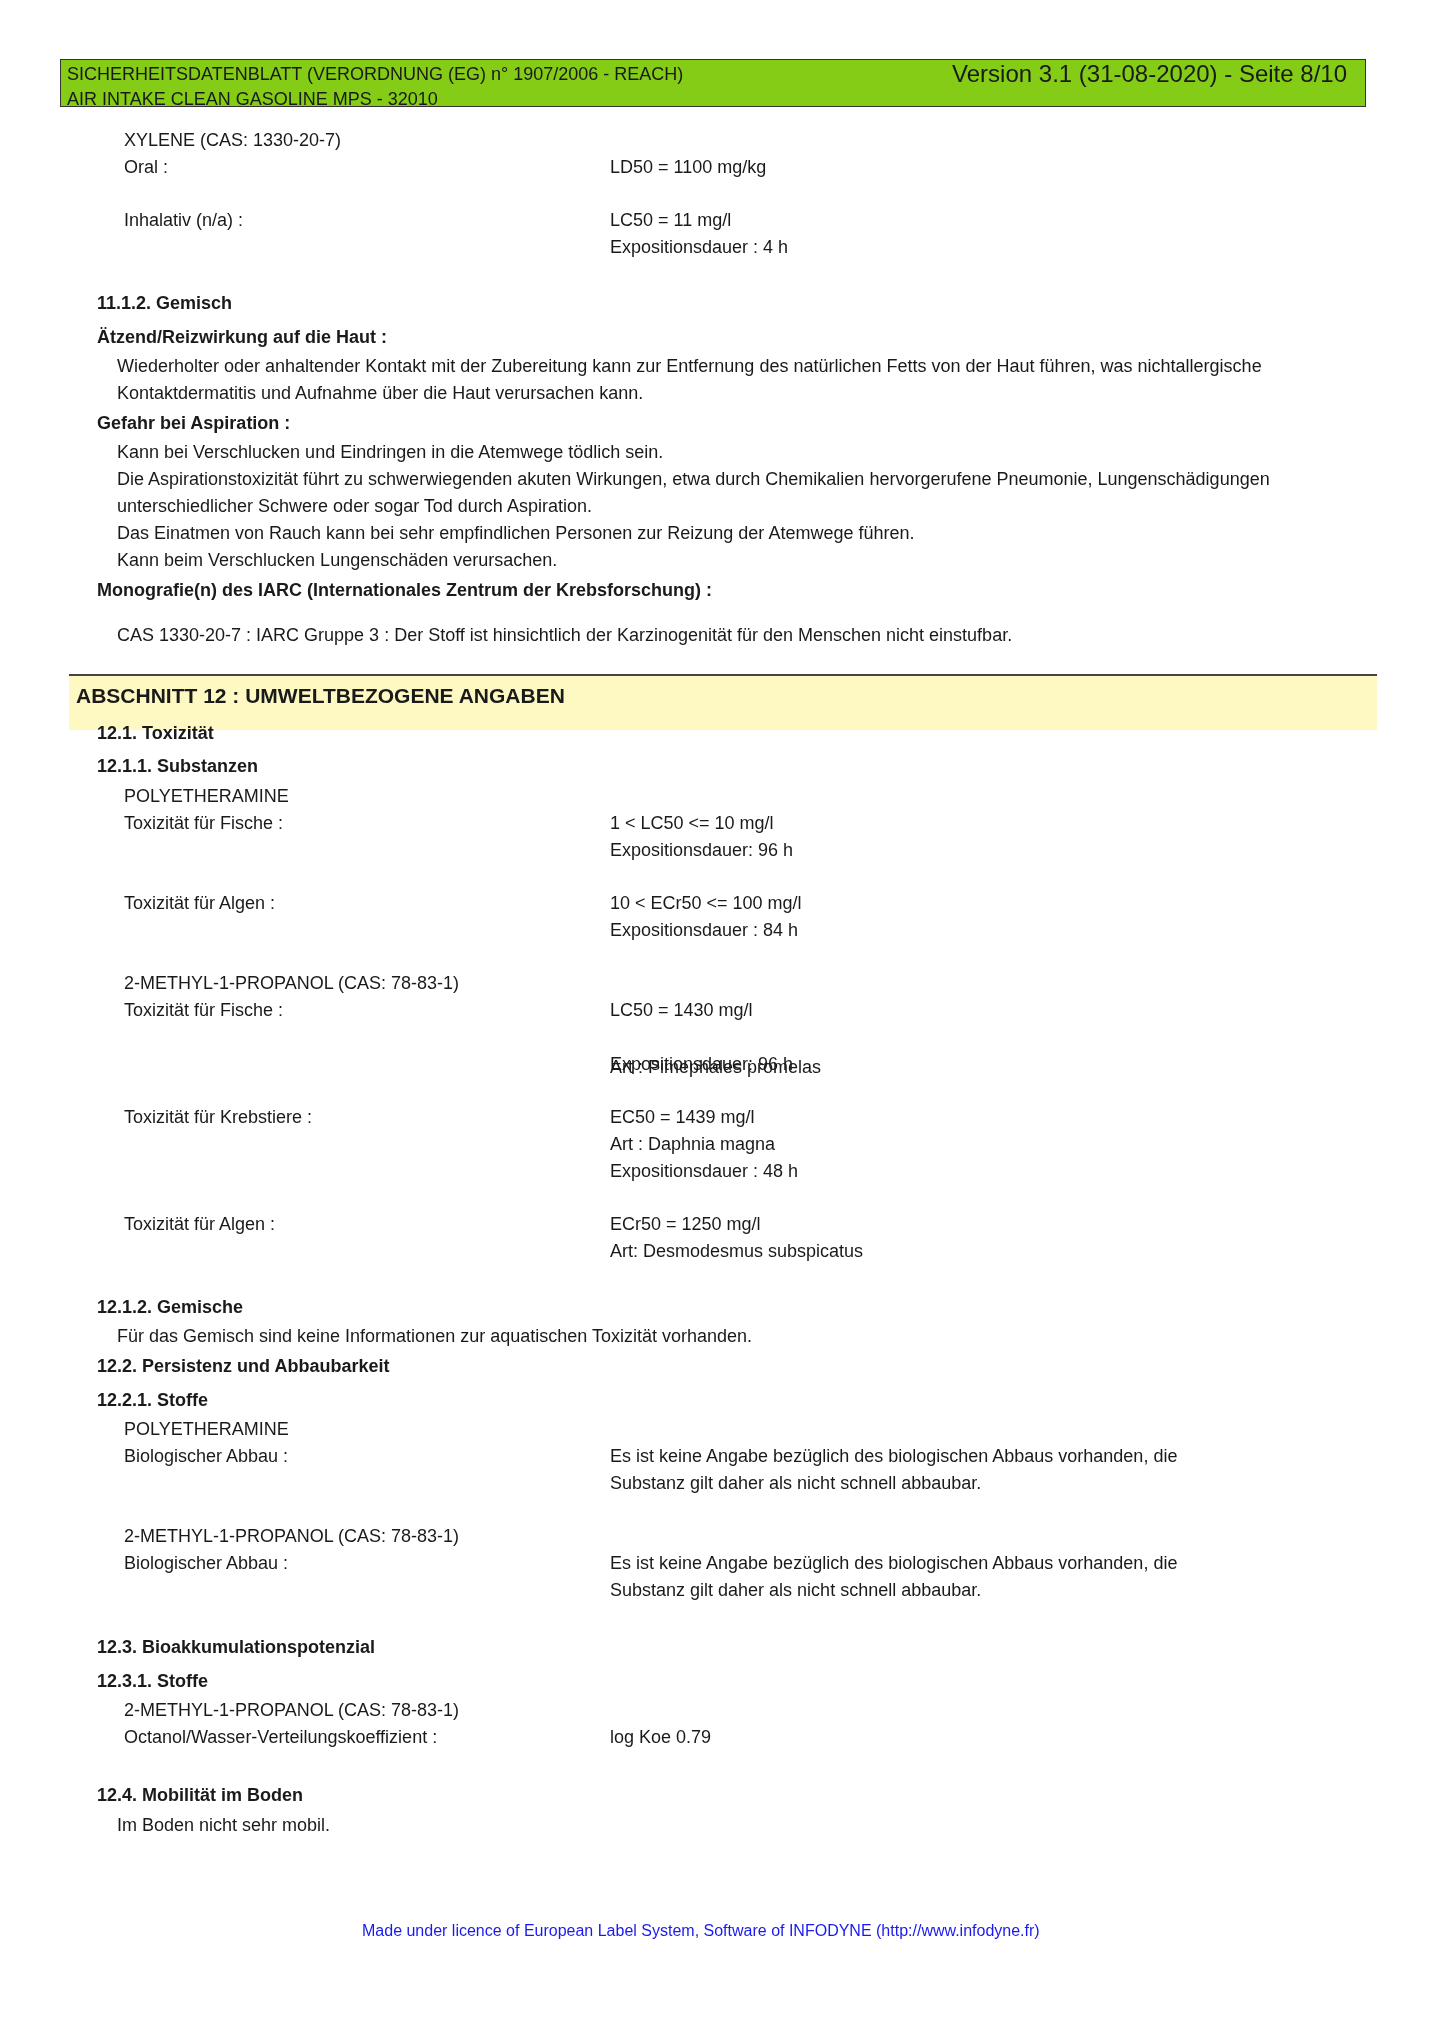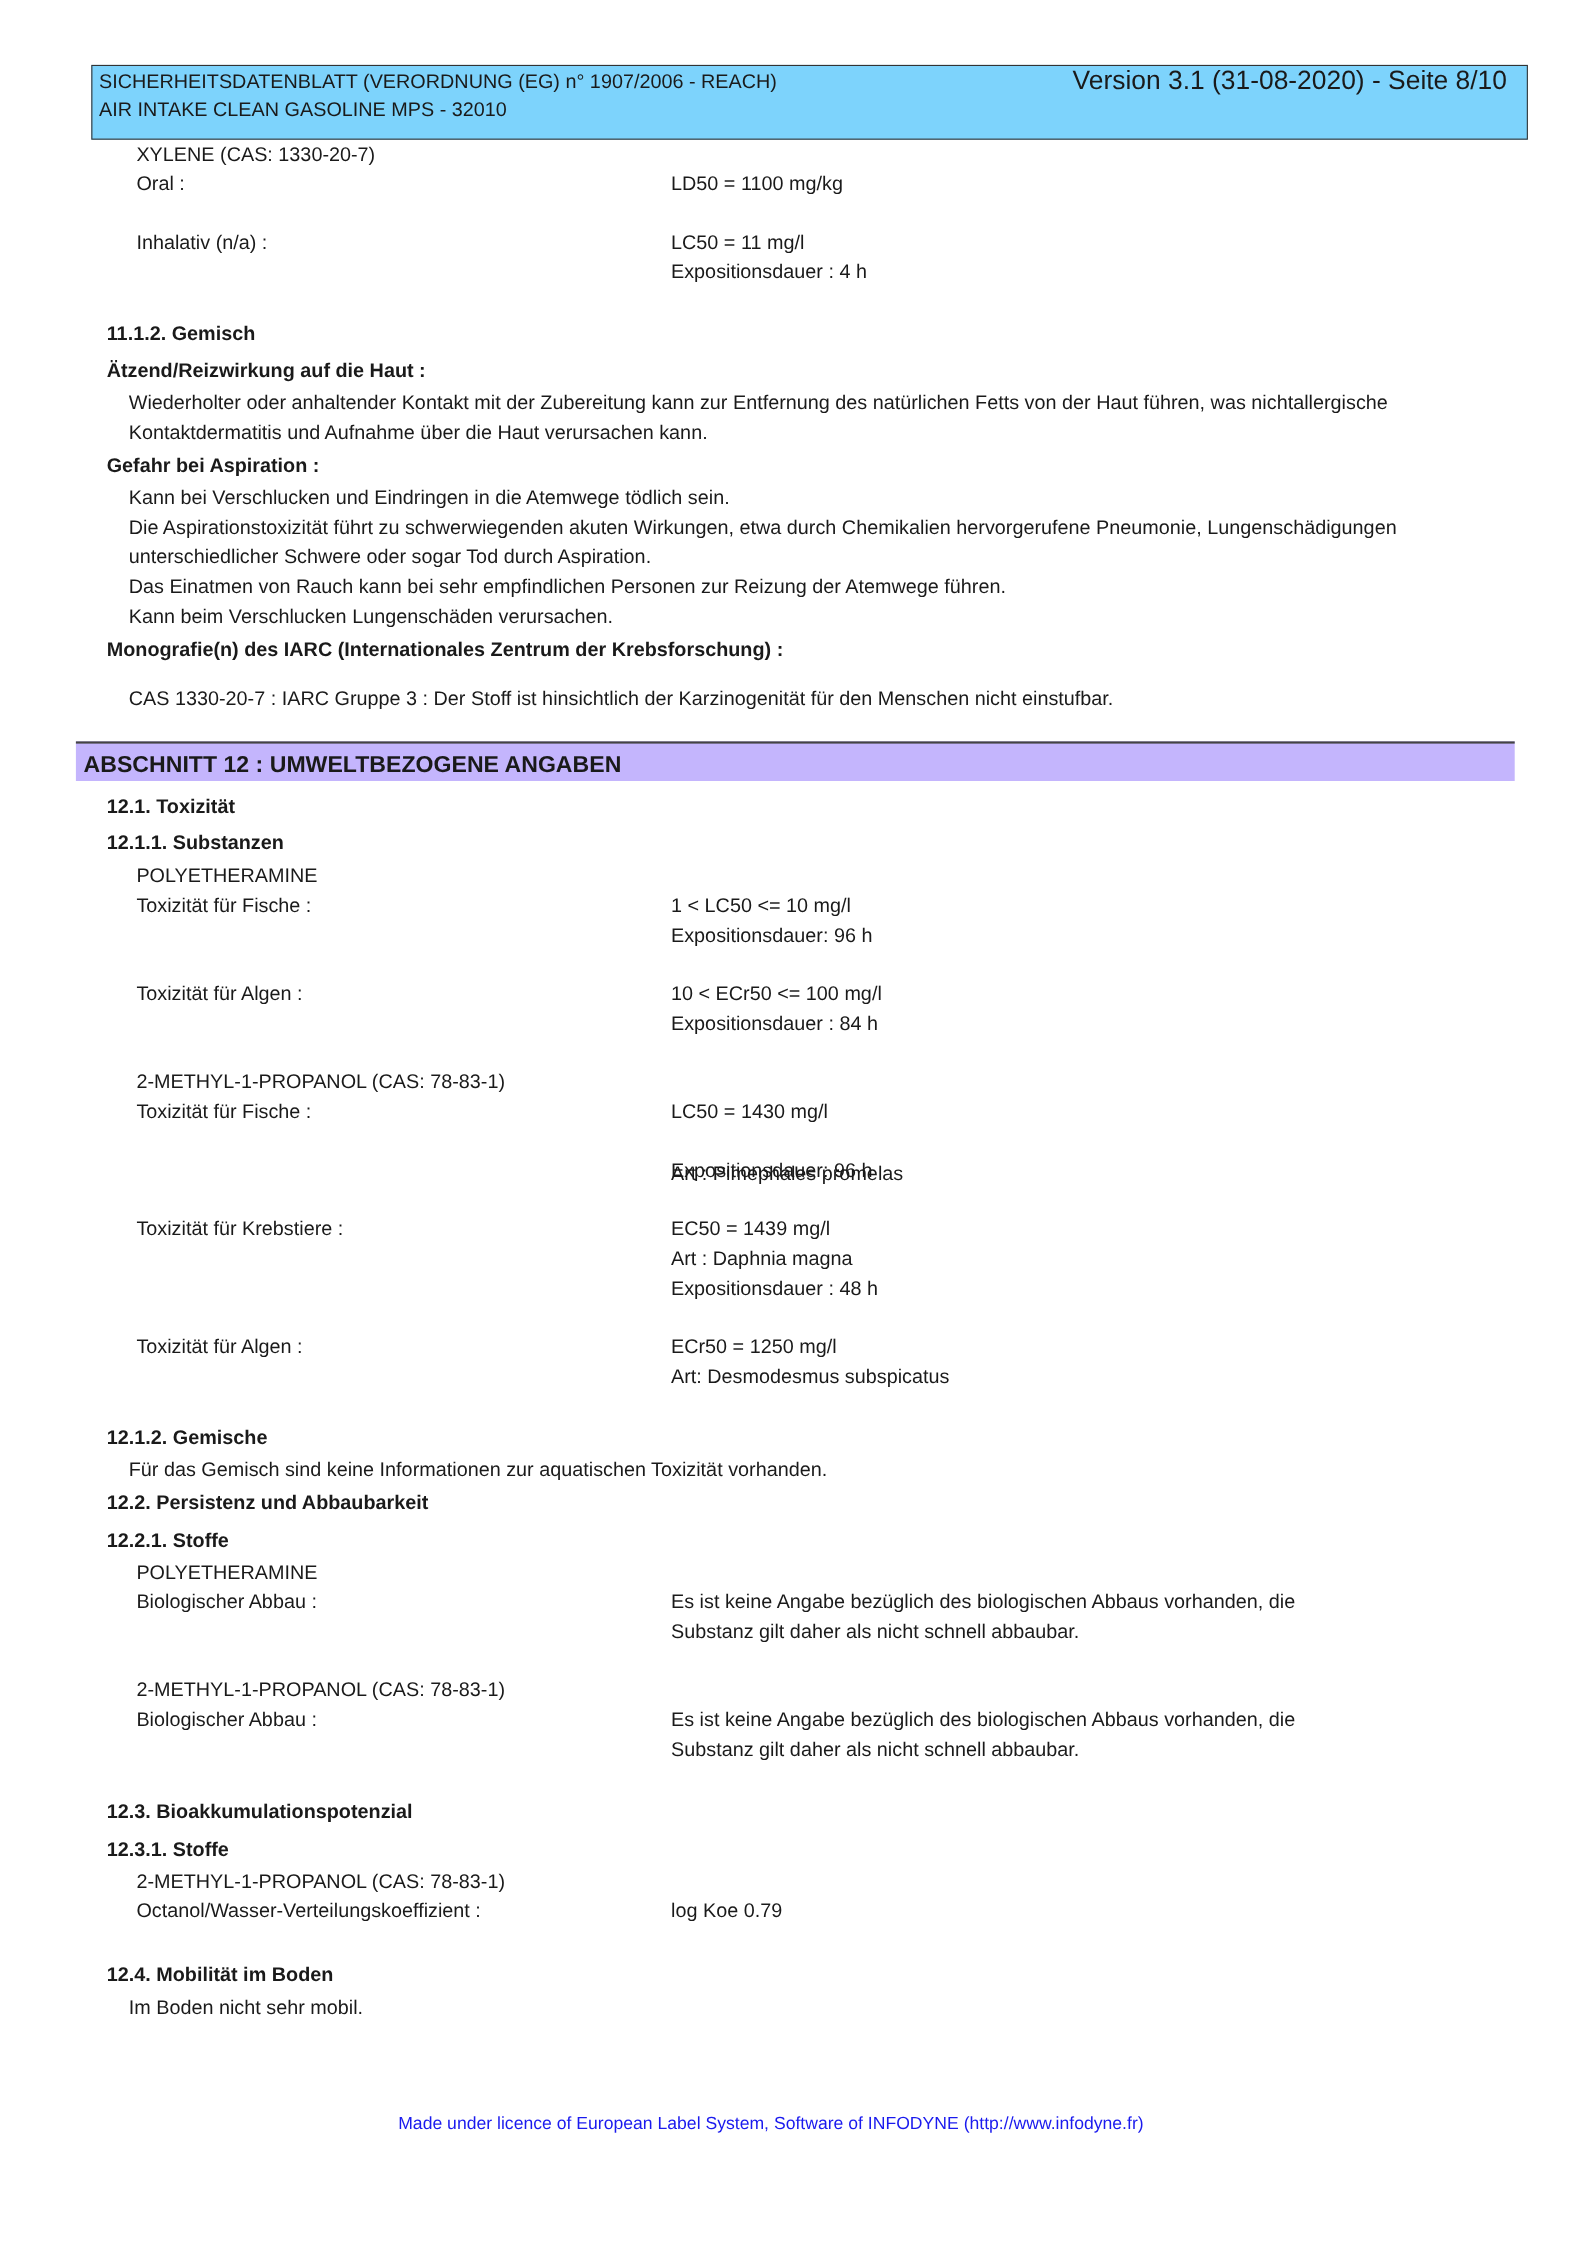--- a/index.html
+++ b/index.html
@@ -1,23 +1,23 @@
 <!DOCTYPE html>
 <html><head>
 <meta charset="utf-8">
 <style>
   html, body { margin: 0; padding: 0; background: #ffffff; }
   body { width: 1445px; height: 2043px; position: relative; font-family: "Liberation Sans", sans-serif; color: #1a1a1a; font-size: 18px; }
   .abs { position: absolute; white-space: nowrap; line-height: 22px; }
   .bold { font-weight: bold; }
-  #header-box { position: absolute; left: 83px; top: 59px; width: 1306px; height: 68px; background: #7dd3fc; border: 1.5px solid #333; box-sizing: border-box; }
+  #header-box { position: absolute; left: 60px; top: 59px; width: 1306px; height: 48px; background: #84cc16; border: 1.5px solid #333; box-sizing: border-box; }
   #header-title { position: absolute; left: 6px; top: 3px; font-size: 18px; line-height: 22px; }
   #header-product { position: absolute; left: 6px; top: 28px; font-size: 18px; line-height: 22px; }
   #header-version { position: absolute; right: 18px; top: 3px; font-size: 24px; line-height: 22px; }
-  #section12-banner { position: absolute; left: 69px; top: 674px; width: 1308px; height: 36px; background: #c4b5fd; border-top: 2px solid #444; box-sizing: border-box; }
+  #section12-banner { position: absolute; left: 69px; top: 674px; width: 1308px; height: 56px; background: #fef9c3; border-top: 2px solid #444; box-sizing: border-box; }
   #section12-title { position: absolute; left: 7px; top: 8px; font-size: 21px; font-weight: bold; line-height: 24px; }
   .footer { color: #1a1aee; font-size: 16px; }
 </style>
 </head>
 <body>
 
 <div id="header-box">
   <div id="header-title">SICHERHEITSDATENBLATT (VERORDNUNG (EG) n° 1907/2006 - REACH)</div>
   <div id="header-product">AIR INTAKE CLEAN GASOLINE MPS - 32010</div>
   <div id="header-version">Version 3.1 (31-08-2020) - Seite 8/10</div>

